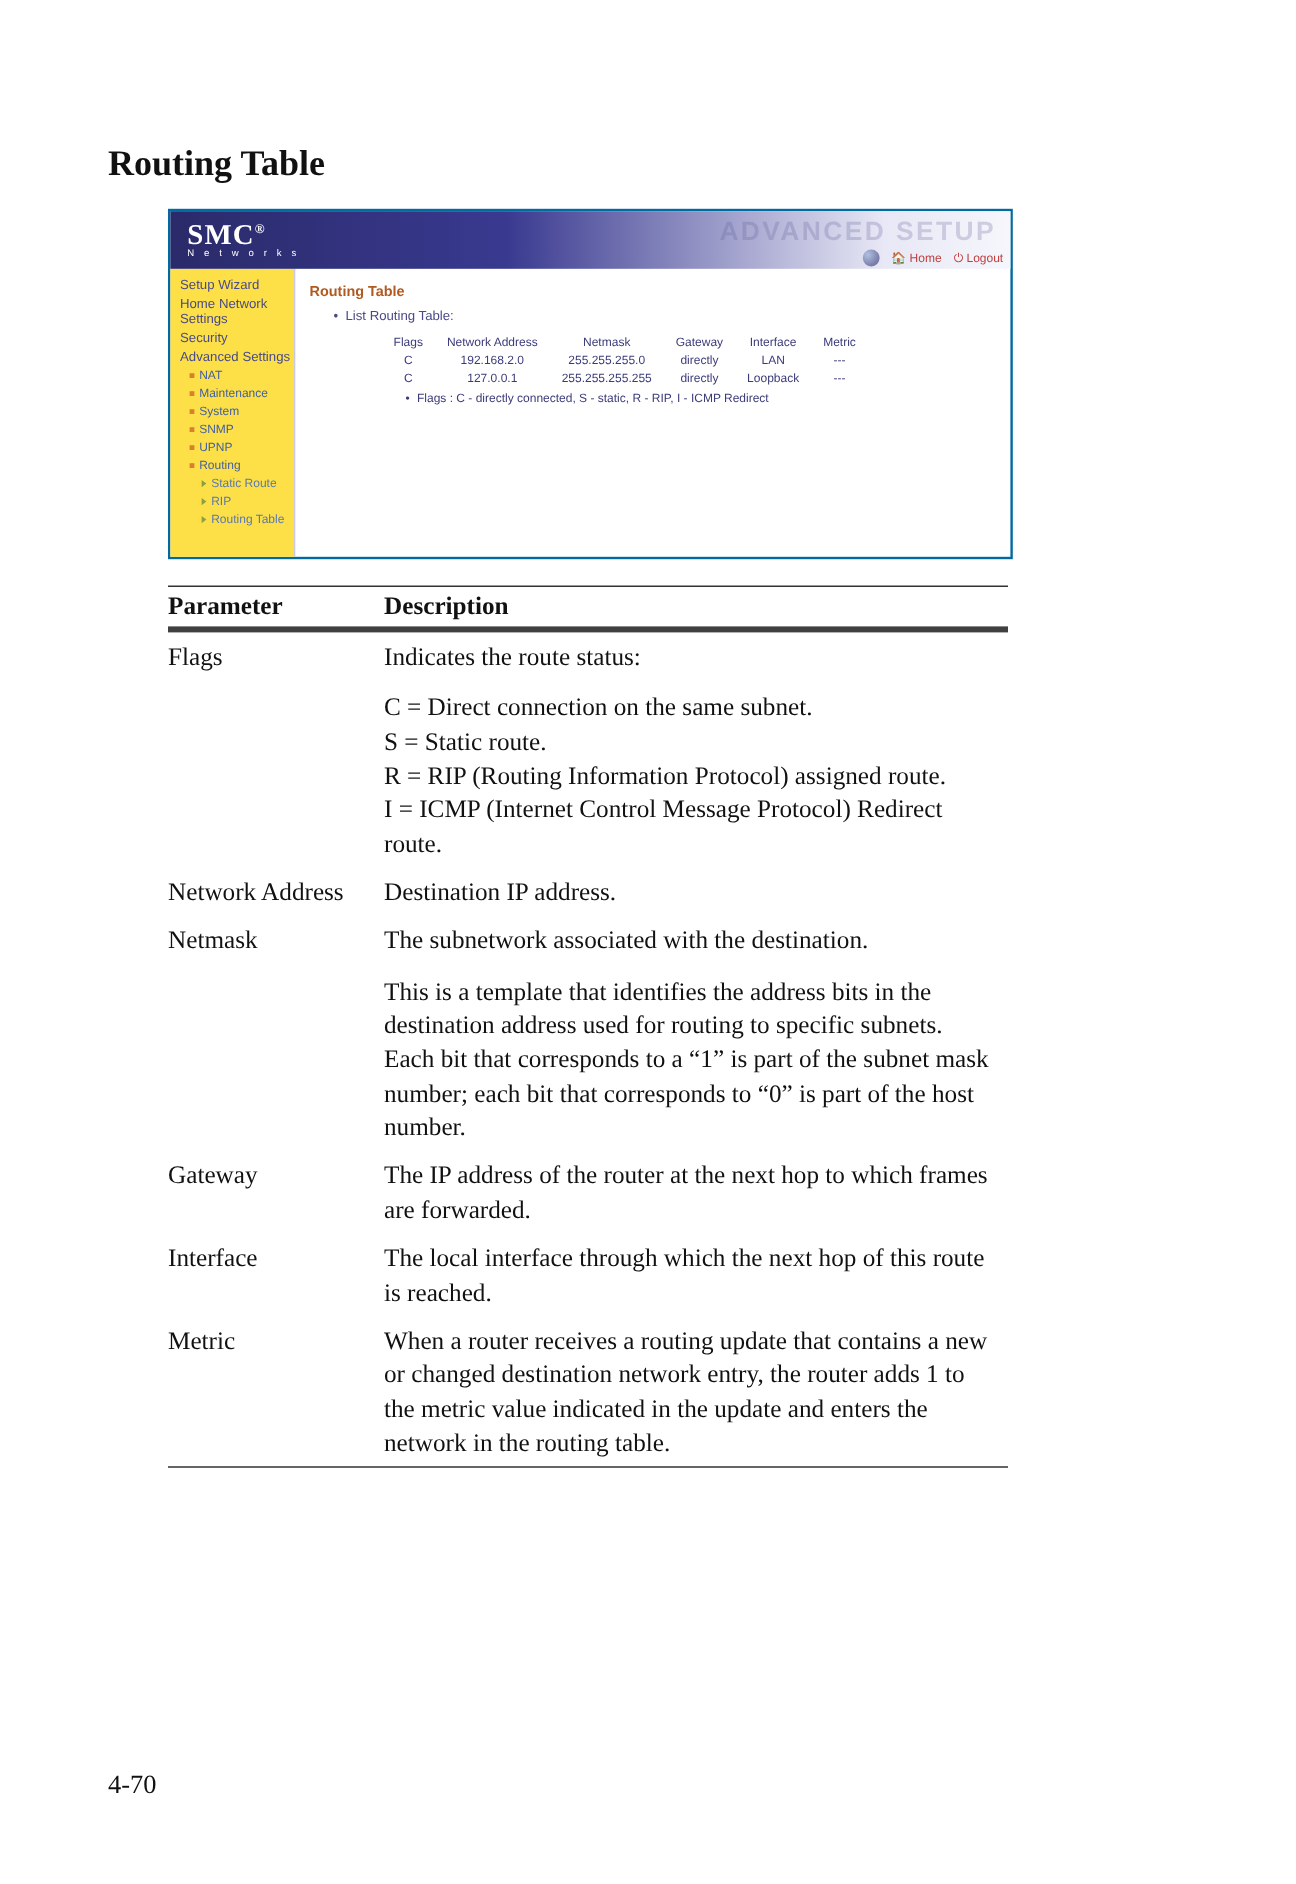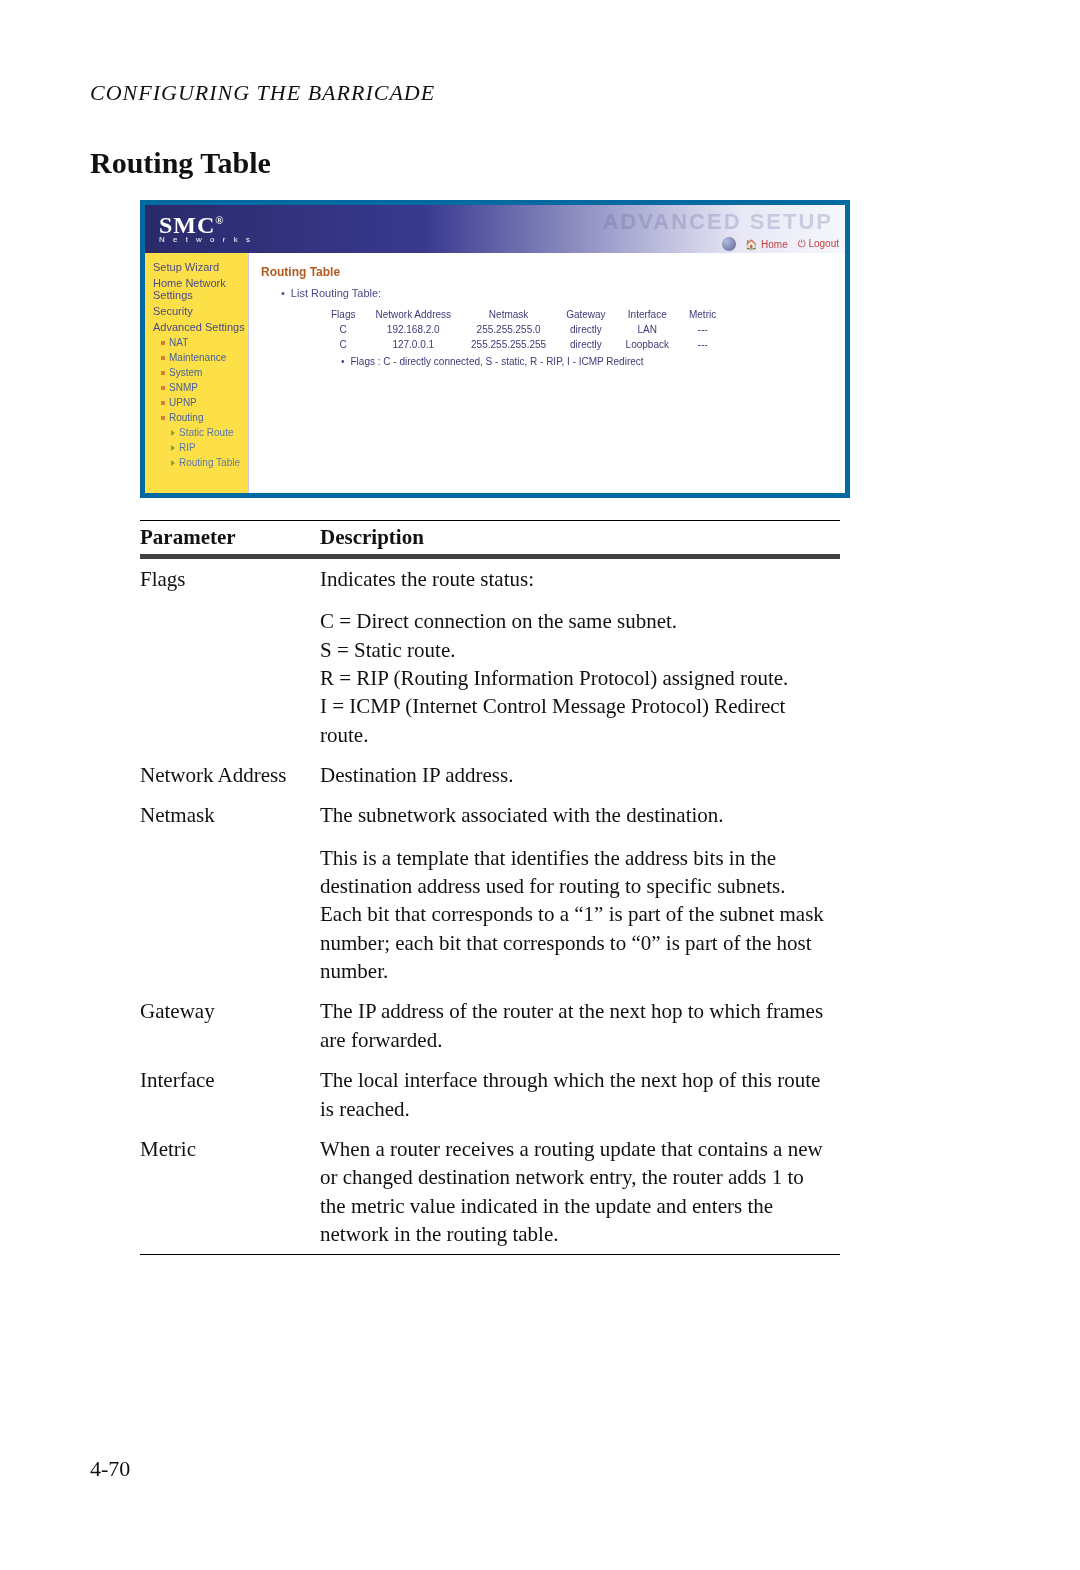--- a/index.html
+++ b/index.html
@@ -35,21 +35,21 @@
     font-size: 22px;
     margin-left: 50px;
     margin-bottom: 26px;
   }
   .intro b { font-weight: bold; }
 
   
   .shot {
     margin-left: 50px;
     width: 700px;
-    border: 5px solid #0369a1;
+    border: 2px solid #0369a1;
     font-family: Verdana, Tahoma, sans-serif;
     font-size: 11px;
     color: #3b3b7a;
     background: #fff;
   }
   .shot-header {
     height: 48px;
     background: linear-gradient(to right, #2a2a6a 0%, #393990 40%, #e8e8f6 85%, #f6f6fc 100%);
     position: relative;
     display: flex;
@@ -222,29 +222,28 @@
   table.params tr.last td {
     border-bottom: 1px solid #000;
   }
   .flag-line { display: block; margin-top: 14px;}
   .flag-line.first { margin-top: 0;}
   .netmask-extra { display: block; margin-top: 14px;}
 
   .page-num {
     position: absolute;
     left: 90px;
-    bottom: 88px;
+    bottom: 70px;
     font-size: 22px;
   }
 </style>
 </head>
 <body>
 
 <div class="page">
-  <div class="running-head">CONFIGURING THE BARRICADE</div>
 
   <h1 class="section">Routing Table</h1>
 
 
   <div class="shot">
     <div class="shot-header">
       <div class="logo">
         <span>SMC</span><sup>®</sup>
         <span class="logo-sub">N e t w o r k s</span>
       </div>

